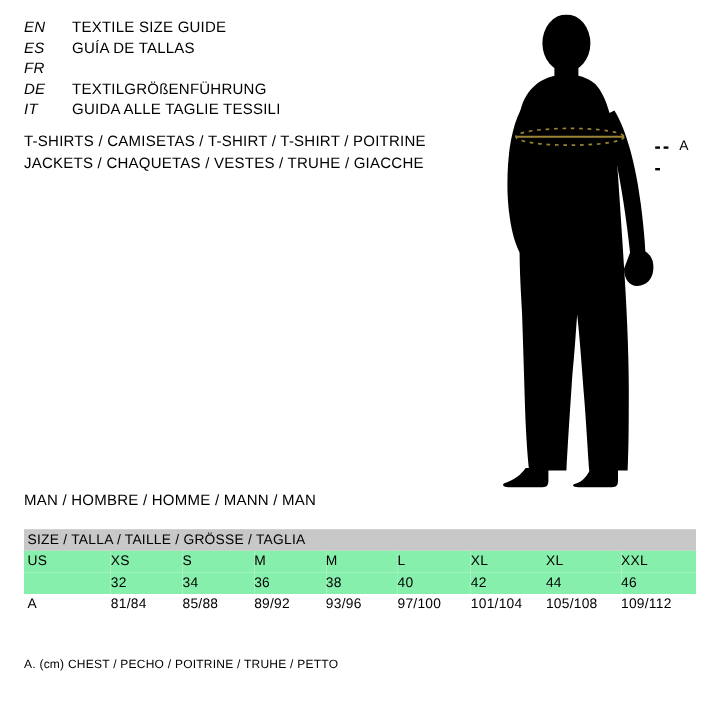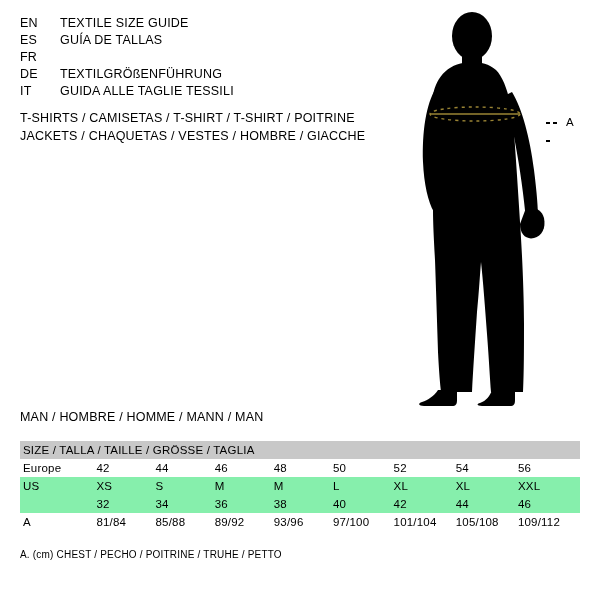--- a/index.html
+++ b/index.html
@@ -31,20 +31,21 @@
   .lang-row {
     display: flex;
     align-items: baseline;
     height: 17px;
     font-size: 12.5px;
     letter-spacing: 0.2px;
   }
   .lang-code {
     width: 40px;
     flex: 0 0 40px;
+    font-style: italic;
   }
   .lang-text {
     flex: 1 1 auto;
   }
 
   
   .cat-block {
     position: absolute;
     left: 20px;
     top: 111px;
@@ -166,21 +167,21 @@
       <span class="lang-text">TEXTILGRÖßENFÜHRUNG</span>
     </div>
     <div class="lang-row">
       <span class="lang-code">IT</span>
       <span class="lang-text">GUIDA ALLE TAGLIE TESSILI</span>
     </div>
   </div>
 
   <div class="cat-block">
     <div class="cat-line">T-SHIRTS / CAMISETAS / T-SHIRT / T-SHIRT / POITRINE</div>
-    <div class="cat-line">JACKETS / CHAQUETAS / VESTES / HOMBRE / GIACCHE</div>
+    <div class="cat-line">JACKETS / CHAQUETAS / VESTES / TRUHE / GIACCHE</div>
   </div>
 
   <div class="figure-wrap">
     <svg width="200" height="395" viewBox="0 0 200 395" xmlns="http://www.w3.org/2000/svg">
 
       <ellipse cx="72" cy="24" rx="20" ry="24" fill="#000000"></ellipse>
 
       <rect x="62" y="42" width="20" height="12" fill="#000000"></rect>
 
       <path d="M72 50
@@ -221,31 +222,20 @@
   </div>
 
   <div class="man-title">MAN / HOMBRE / HOMME / MANN / MAN</div>
 
   <table class="size-table">
     <tbody>
       <tr class="row-head">
         <td class="c-label head-label" colspan="9">SIZE / TALLA / TAILLE / GRÖSSE / TAGLIA</td>
       </tr>
 
-      <tr class="row-plain">
-        <td class="c-label">Europe</td>
-        <td class="c-val">42</td>
-        <td class="c-val">44</td>
-        <td class="c-val">46</td>
-        <td class="c-val">48</td>
-        <td class="c-val">50</td>
-        <td class="c-val">52</td>
-        <td class="c-val">54</td>
-        <td class="c-val">56</td>
-      </tr>
 
       <tr class="row-alt">
         <td class="c-label">US</td>
         <td class="c-val">XS</td>
         <td class="c-val">S</td>
         <td class="c-val">M</td>
         <td class="c-val">M</td>
         <td class="c-val">L</td>
         <td class="c-val">XL</td>
         <td class="c-val">XL</td>

